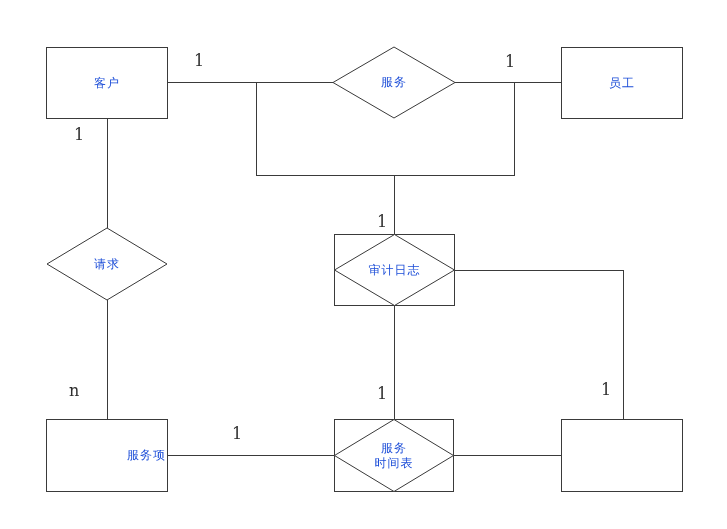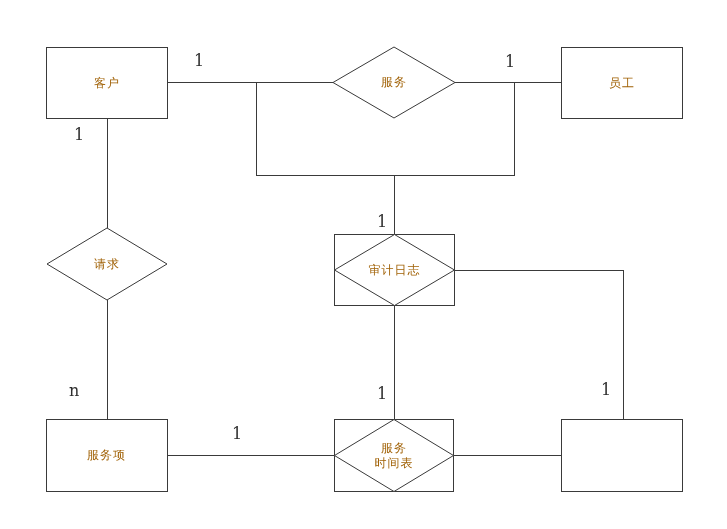--- a/index.html
+++ b/index.html
@@ -23,21 +23,21 @@
   }
   .shape-label {
     position: absolute;
     z-index: 2;
     display: flex;
     flex-direction: column;
     align-items: center;
     justify-content: center;
     text-align: center;
     font-size: 12px;
-    color: #a16207;
+    color: #1d4ed8;
     letter-spacing: 1px;
     line-height: 15px;
     pointer-events: none;
   }
   .card-label {
     position: absolute;
     z-index: 2;
     font-family: "DejaVu Serif", "Liberation Serif", serif;
     font-size: 16px;
     color: #2e2e2e;
@@ -92,21 +92,21 @@
 
   <div class="shape-label" style="left:334px; top:234px; width:121px; height:72px;">审计日志</div>
 
   <div class="shape-label" style="left:47px; top:228px; width:120px; height:72px;">请求</div>
 
   <div class="shape-label" style="left:334px; top:419px; width:120px; height:73px;">
     <span>服务</span>
     <span>时间表</span>
   </div>
 
-  <div class="shape-label" style="left:46px; top:419px; width:121px; height:72px;">服务项</div>
+  <div class="shape-label" style="left:46px; top:419px; width:121px; height:72px;padding-left:40px;">服务项</div>
 
 
   <span class="card-label" style="left:194px; top:53px;">1</span>
 
   <span class="card-label" style="left:505px; top:54px;">1</span>
 
   <span class="card-label" style="left:74px; top:127px;">1</span>
 
   <span class="card-label" style="left:69px; top:383px;">n</span>
 

